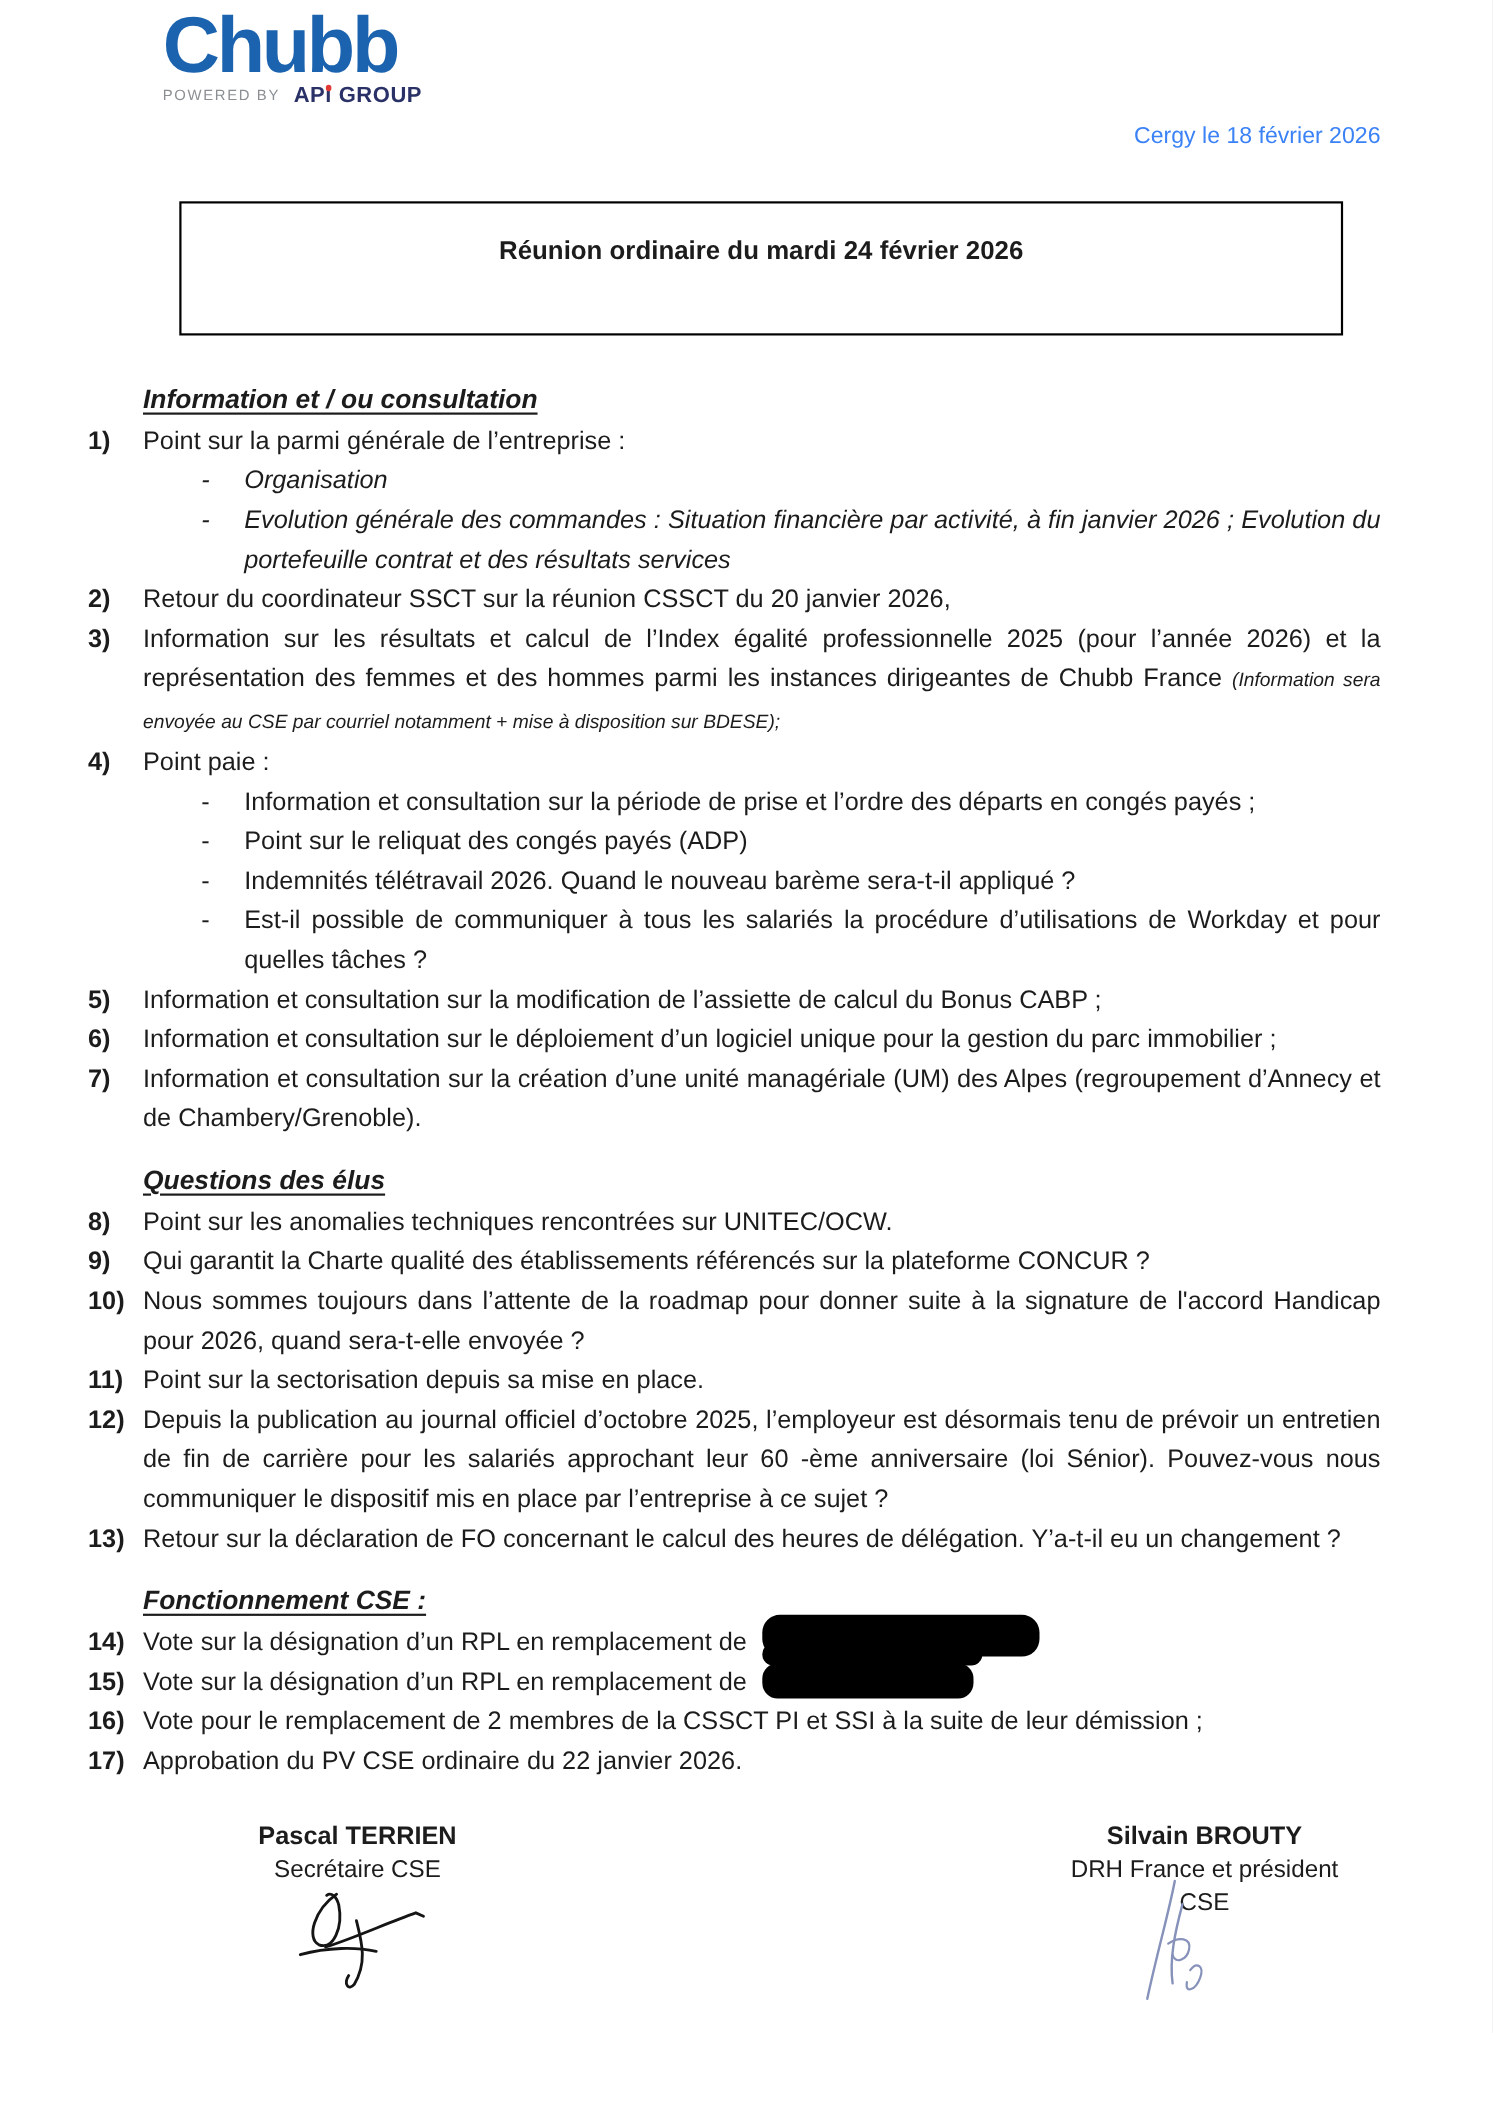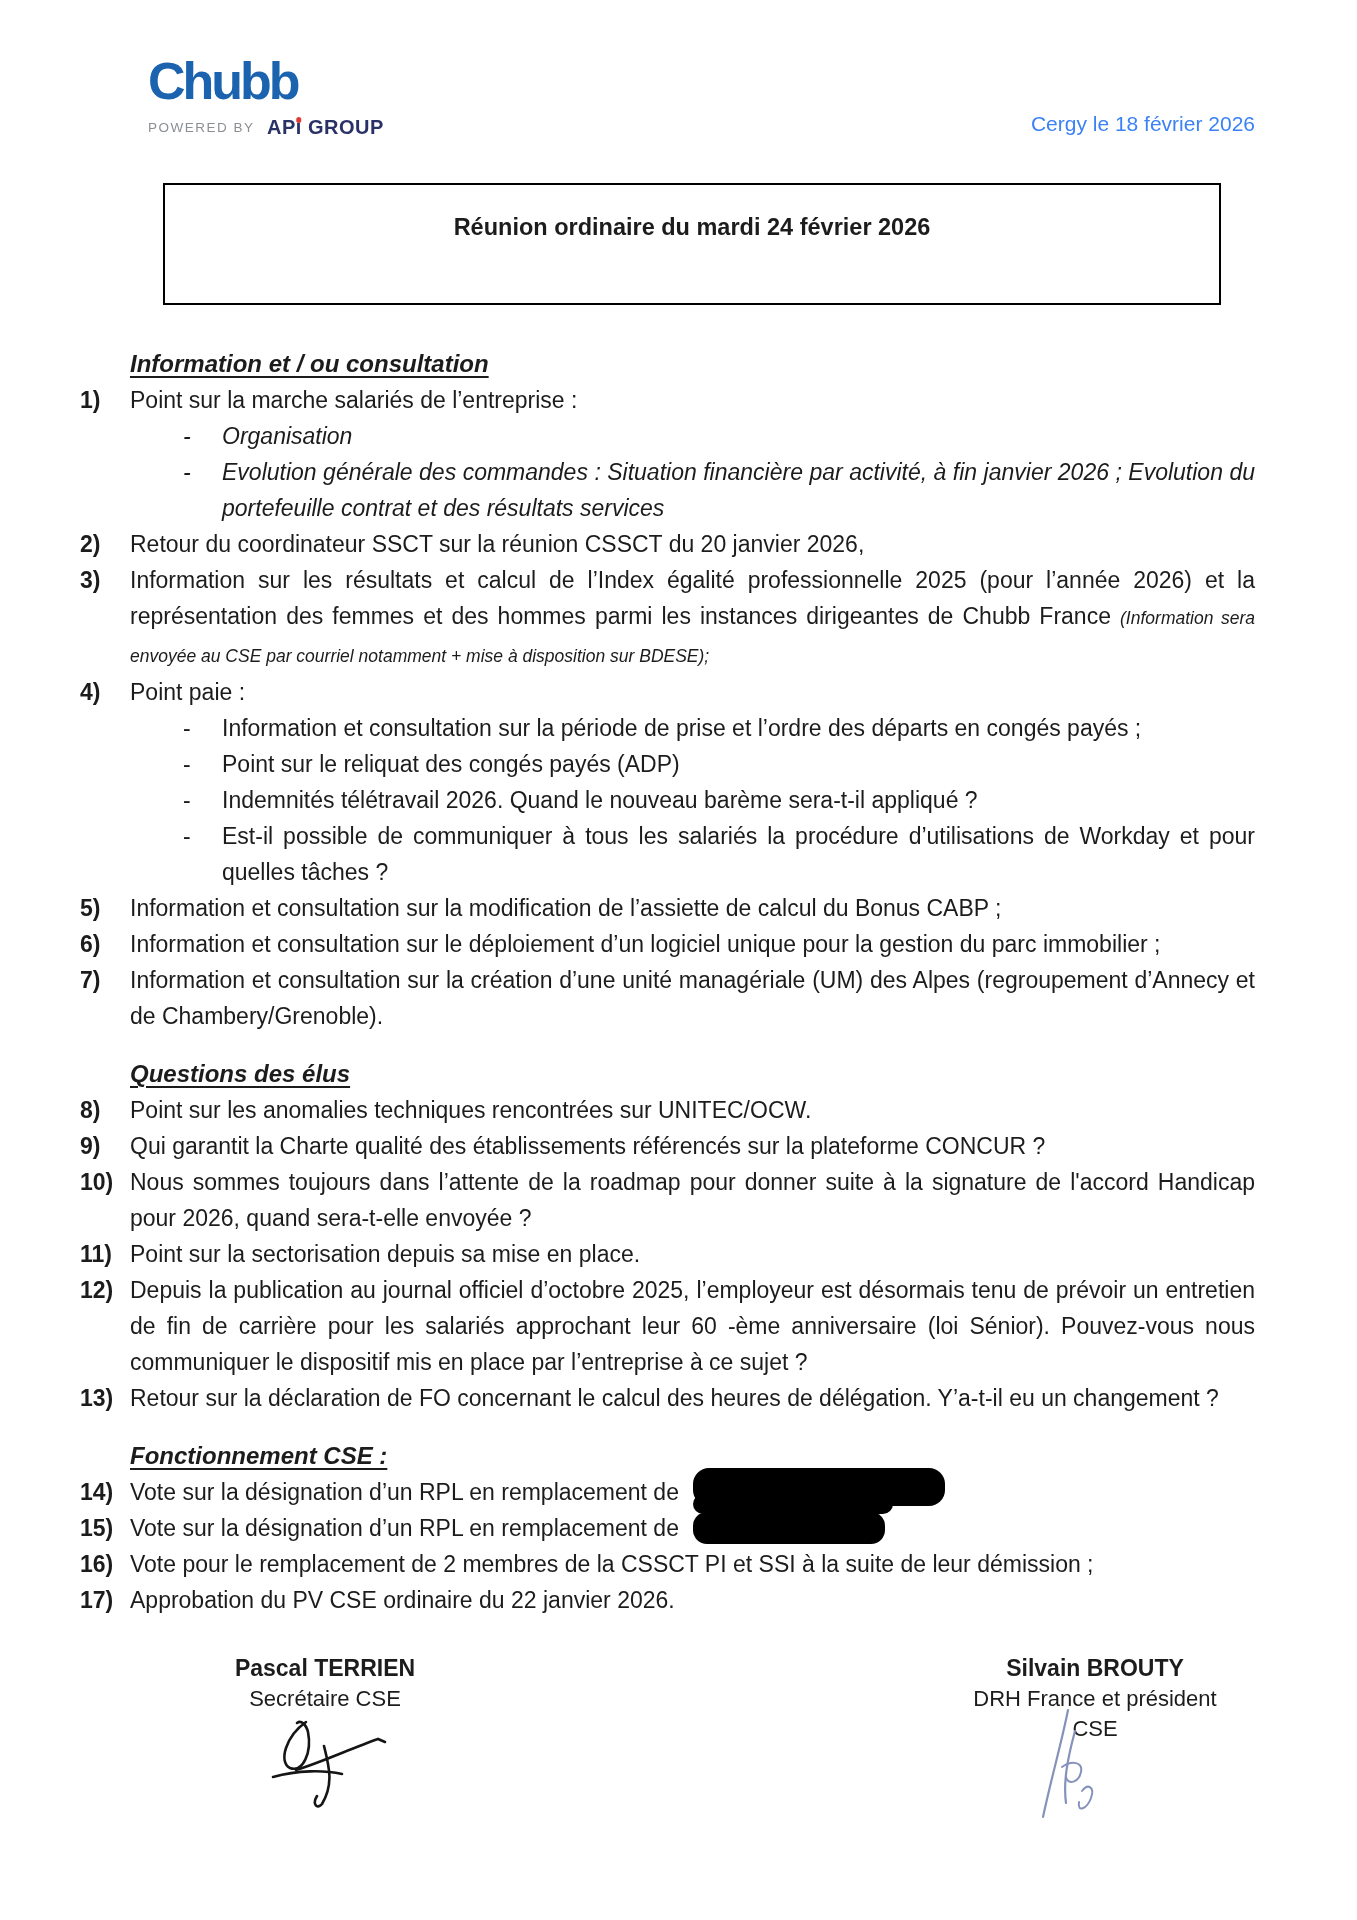--- a/index.html
+++ b/index.html
@@ -6,22 +6,22 @@
   .page {
     position:relative; width:1357px; height:1920px; margin:0 auto;
     background:#ffffff; color:#1c1c1c;
     font-family:"Liberation Sans","DejaVu Sans",sans-serif;
     overflow:hidden;
   }
 
   
   .logo { position:absolute; left:148px; top:6px; }
   .chubb {
-    font-size:52px; font-weight:700; letter-spacing:-3px;
-    color:#1b63ae; line-height:70px;margin-top:40px;
+    font-size:72px; font-weight:700; letter-spacing:-3px;
+    color:#1b63ae; line-height:70px;
   }
   .powered { margin-top:0px; white-space:nowrap; }
   .powered-by {
     font-size:13.5px; color:#8b8f93; letter-spacing:1.5px; vertical-align:2px;
   }
   .api {
     font-size:20px; font-weight:700; color:#293166; letter-spacing:0.5px; margin-left:8px;
   }
   .api-i { position:relative; display:inline-block; }
   .api-i::after {
@@ -99,21 +99,21 @@
   <div class="title-box">
     <div class="title-line">Réunion ordinaire du mardi 24 février 2026</div>
   </div>
 
   <div class="content">
 
     <div class="section-heading first">Information et / ou consultation</div>
 
     <div class="item">
       <span class="num">1)</span>
-      <div class="txt">Point sur la marche salariés de l’entreprise :</div>
+      <div class="txt">Point sur la parmi générale de l’entreprise :</div>
     </div>
     <div class="sub italic">
       <span class="dash">-</span>
       <div class="txt">Organisation</div>
     </div>
     <div class="sub italic">
       <span class="dash">-</span>
       <div class="txt">Evolution générale des commandes : Situation financière par activité, à fin janvier 2026 ; Evolution du portefeuille contrat et des résultats services</div>
     </div>
 

